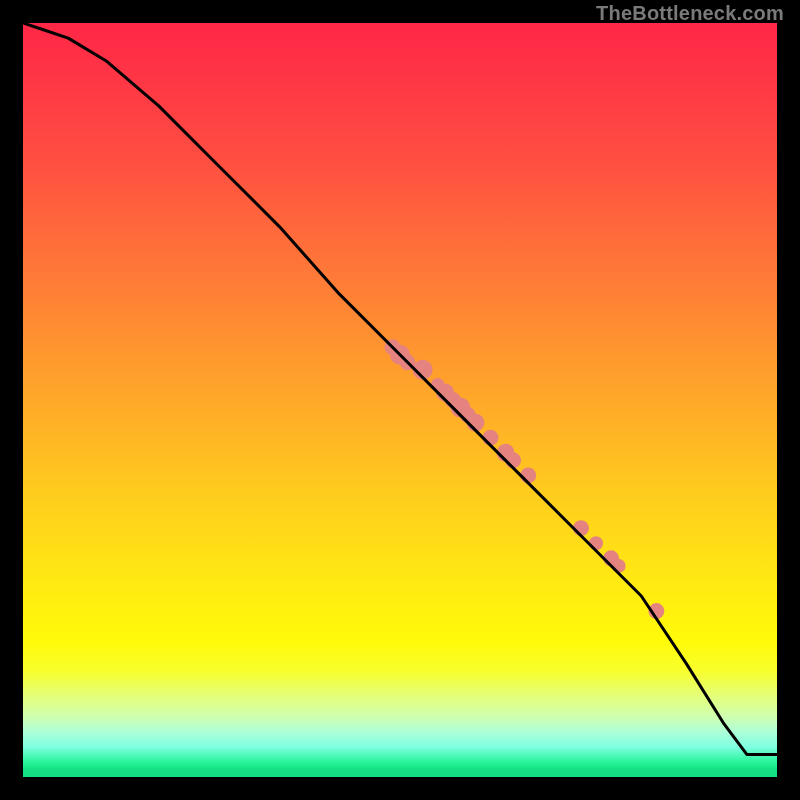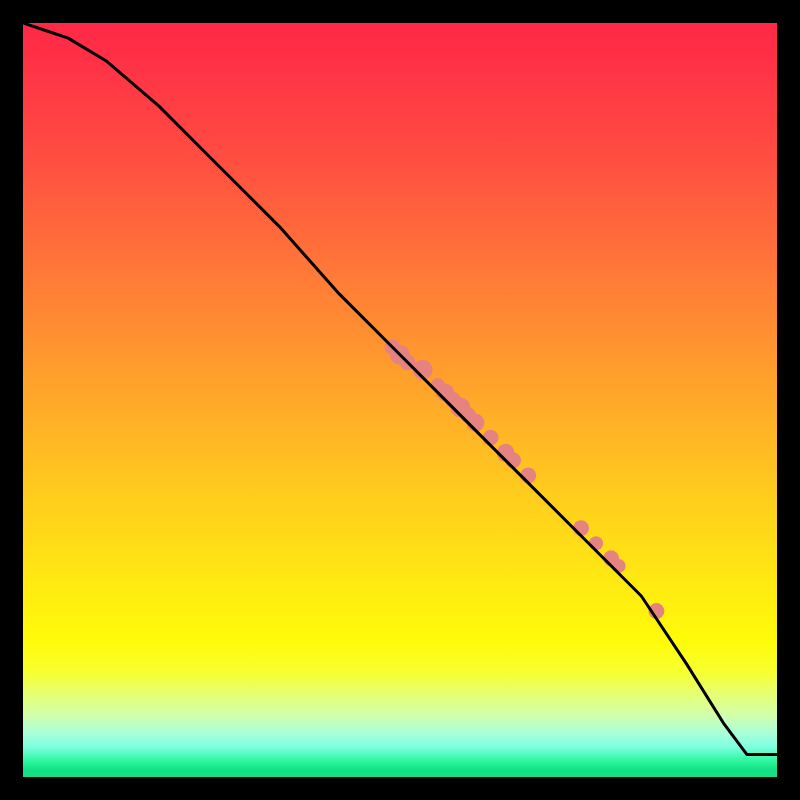--- a/index.html
+++ b/index.html
@@ -59,20 +59,21 @@
     font-size: 20px;
     font-weight: 700;
     color: #7a7a7a;
     letter-spacing: 0.2px;
   }
 </style>
 </head>
 <body>
 
 <div class="stage">
+  <div class="watermark">TheBottleneck.com</div>
 
   <div class="plot-area">
     <div class="gradient-bg"></div>
     <svg class="overlay" viewBox="0 0 754 754" preserveAspectRatio="none">
       <g id="points-layer">
           <circle cx="369.5" cy="324.2" r="8" fill="#e58380"></circle>
           <circle cx="377.0" cy="331.8" r="10" fill="#e58380"></circle>
           <circle cx="384.5" cy="339.3" r="8" fill="#e58380"></circle>
           <circle cx="399.6" cy="346.8" r="10" fill="#e58380"></circle>
           <circle cx="414.7" cy="361.9" r="7" fill="#e58380"></circle>

